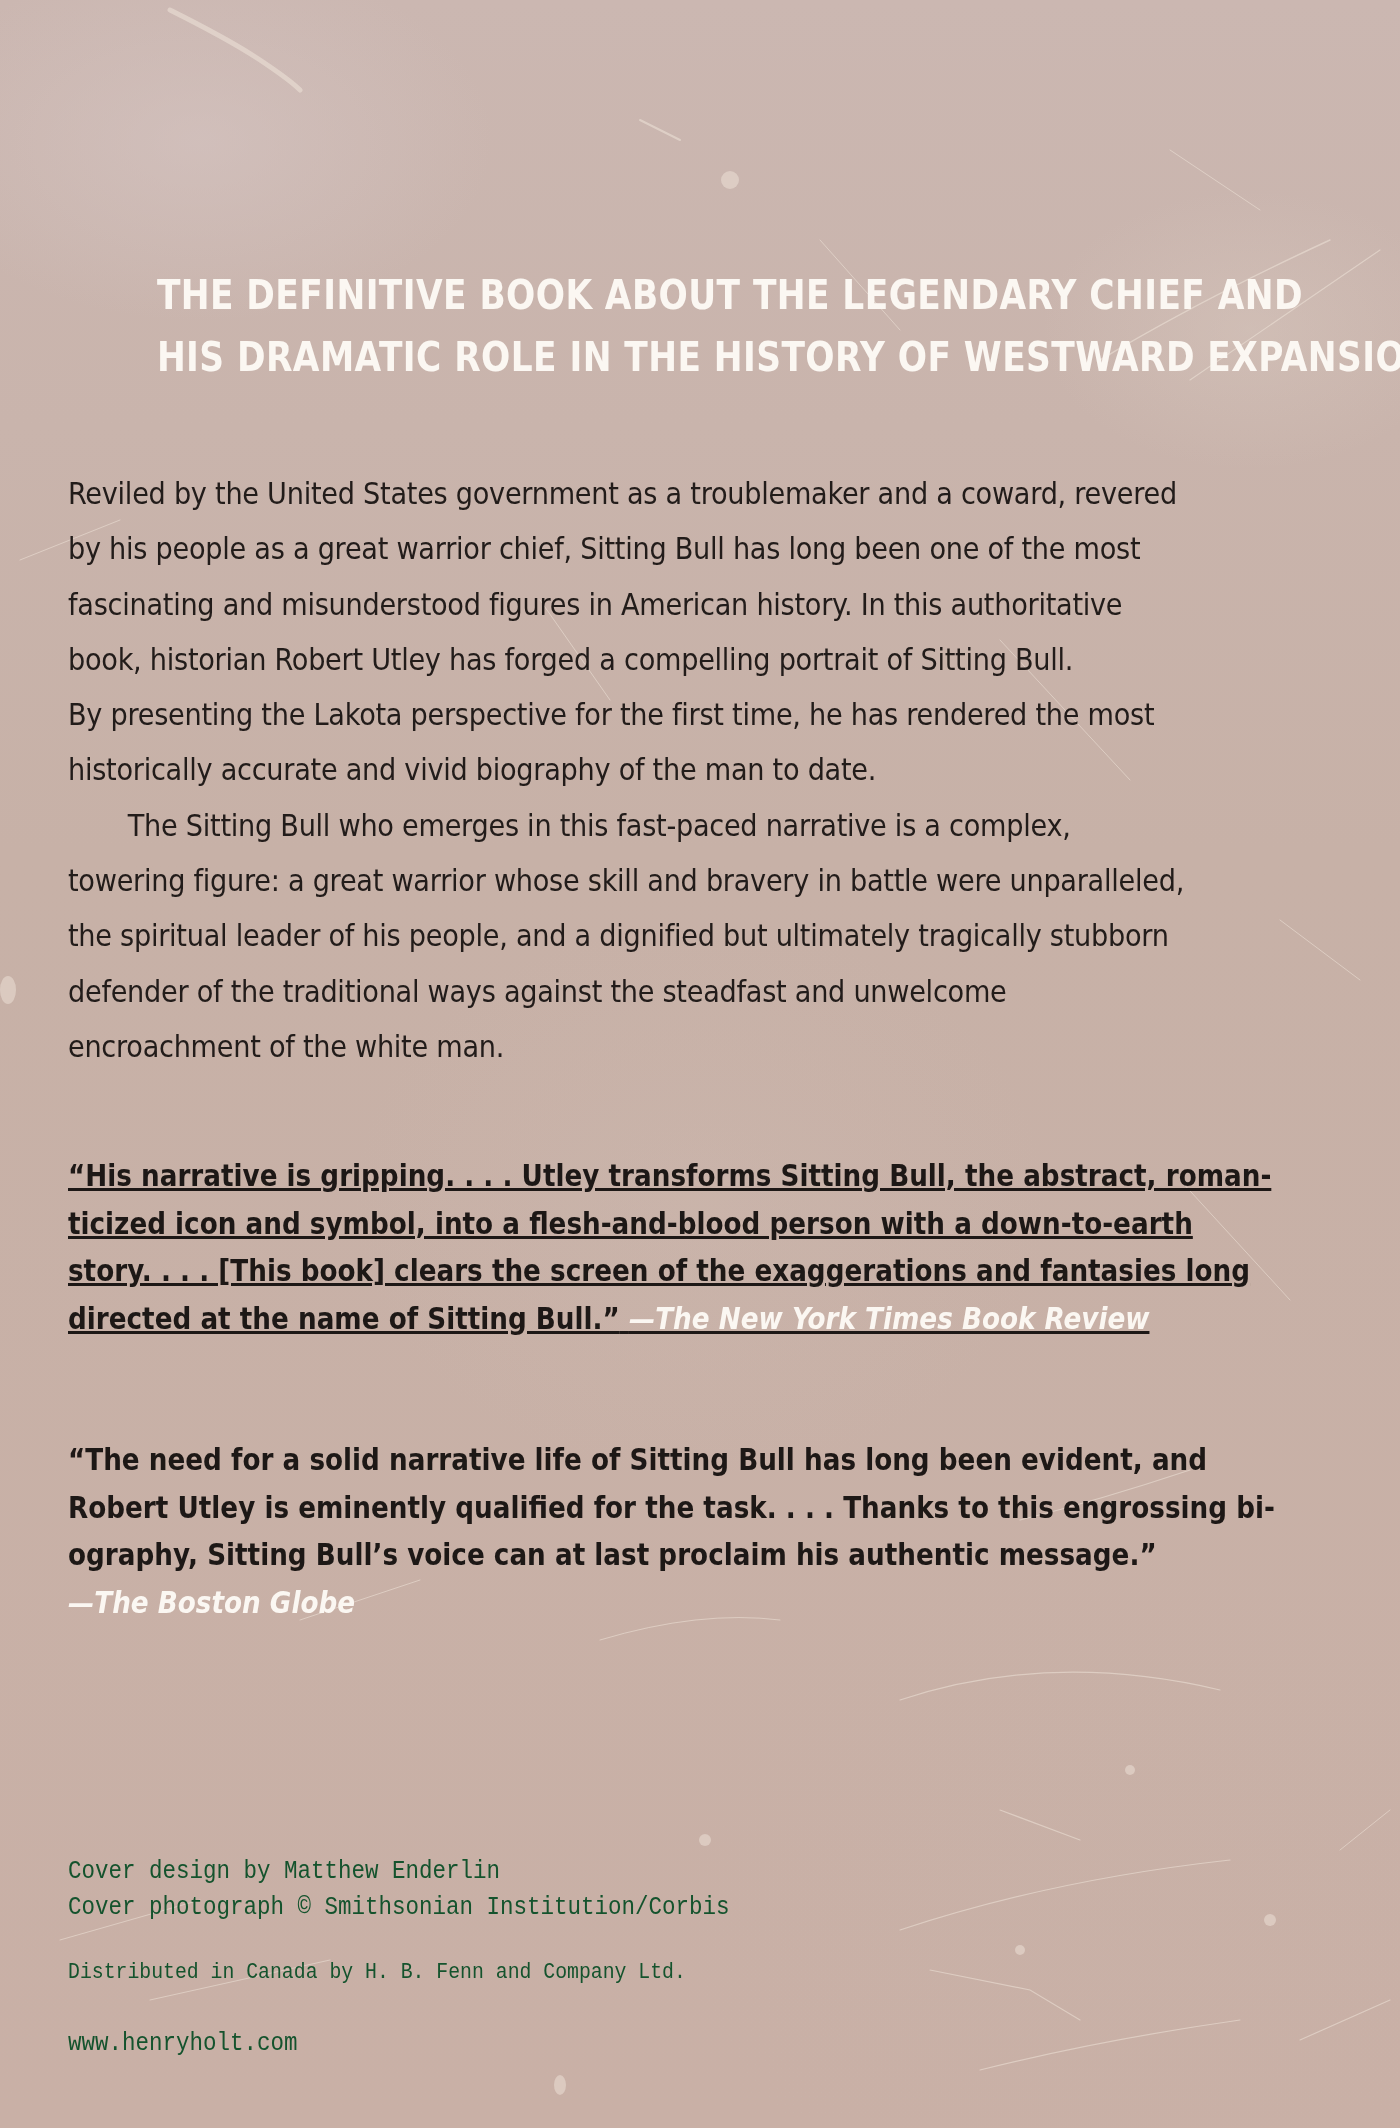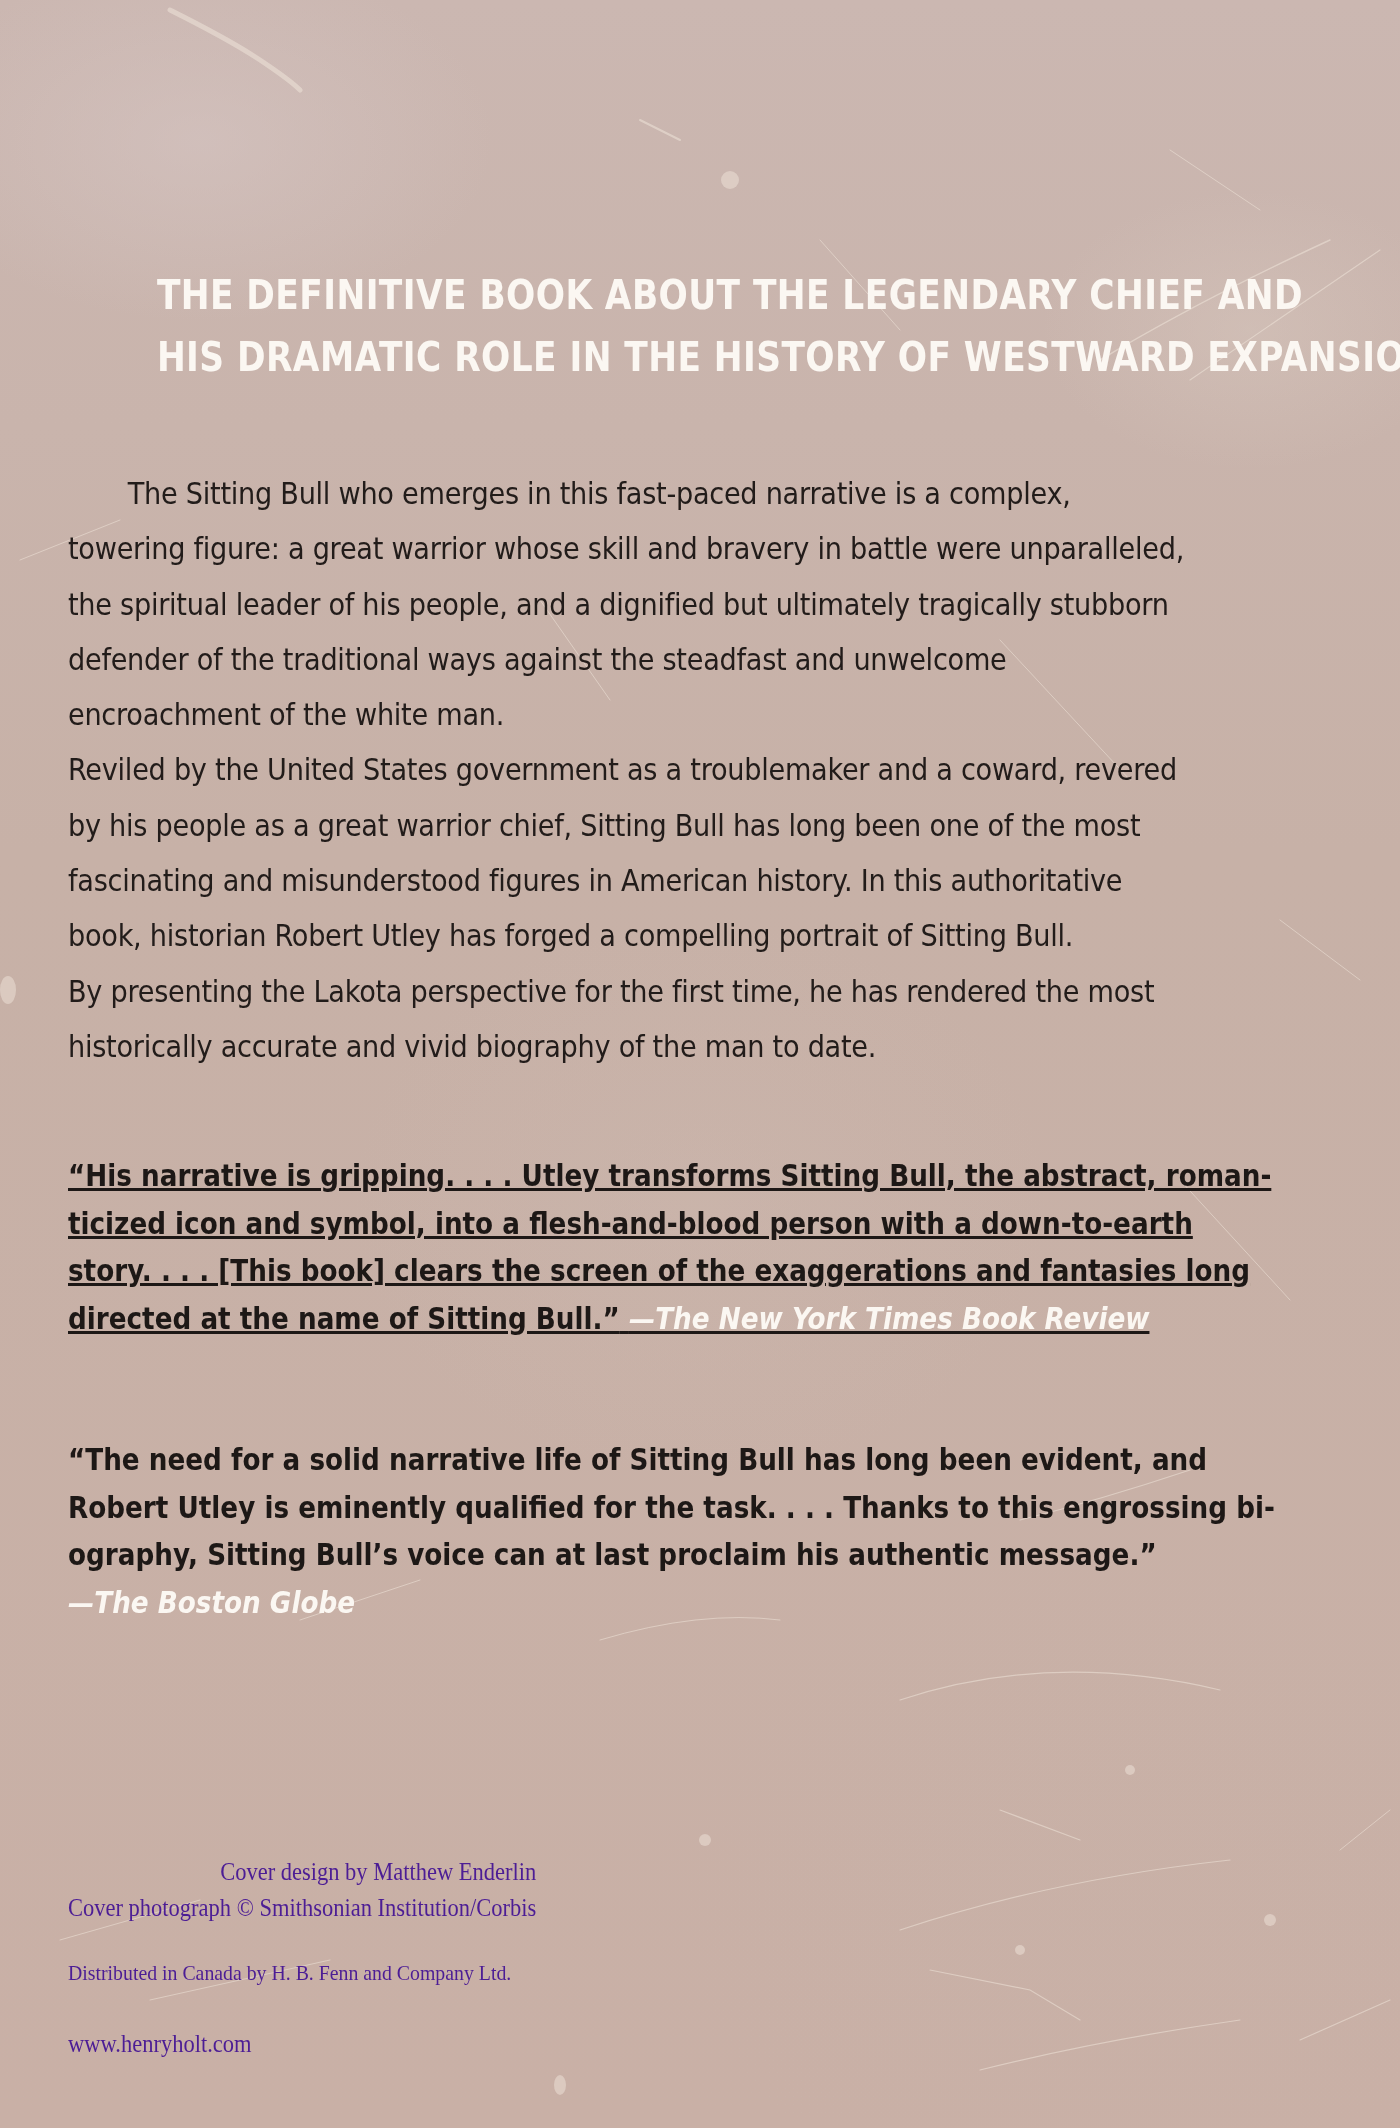--- a/index.html
+++ b/index.html
@@ -94,23 +94,22 @@
       color: #fbf7f2;
       font-style: italic;
       font-weight: bold;
     }
     .quote1 { top: 1152px; text-decoration: underline; }
     .quote2 { top: 1436px; }
     .credits {
       position: absolute;
       left: 0;
       top: 1854px;
-      font-family: Liberation Serif, serif;
-      color: #4c1d95;
-      text-align: right;
+      font-family: Liberation Mono, monospace;
+      color: #14532d;
     }
     .credits .c-line {
       white-space: nowrap;
       font-size: 25px;
       line-height: 36px;
       transform: scaleX(0.9);
       transform-origin: left top;
       height: 36px;
     }
     .credits .distrib {
@@ -176,34 +175,34 @@
 
 <div class="content">
 
   <div class="headline">
     <div>THE DEFINITIVE BOOK ABOUT THE LEGENDARY CHIEF AND</div>
     <div>HIS DRAMATIC ROLE IN THE HISTORY OF WESTWARD EXPANSION</div>
   </div>
 
   <div class="body-text">
     <div>
-      <span class="line indent">The Sitting Bull who emerges in this fast-paced narrative is a complex,</span>
-      <span class="line">towering figure: a great warrior whose skill and bravery in battle were unparalleled,</span>
-      <span class="line">the spiritual leader of his people, and a dignified but ultimately tragically stubborn</span>
-      <span class="line">defender of the traditional ways against the steadfast and unwelcome</span>
-      <span class="line">encroachment of the white man.</span>
-    </div>
-    <div>
       <span class="line">Reviled by the United States government as a troublemaker and a coward, revered</span>
       <span class="line">by his people as a great warrior chief, Sitting Bull has long been one of the most</span>
       <span class="line">fascinating and misunderstood figures in American history. In this authoritative</span>
       <span class="line">book, historian Robert Utley has forged a compelling portrait of Sitting Bull.</span>
       <span class="line">By presenting the Lakota perspective for the first time, he has rendered the most</span>
       <span class="line">historically accurate and vivid biography of the man to date.</span>
     </div>
+    <div>
+      <span class="line indent">The Sitting Bull who emerges in this fast-paced narrative is a complex,</span>
+      <span class="line">towering figure: a great warrior whose skill and bravery in battle were unparalleled,</span>
+      <span class="line">the spiritual leader of his people, and a dignified but ultimately tragically stubborn</span>
+      <span class="line">defender of the traditional ways against the steadfast and unwelcome</span>
+      <span class="line">encroachment of the white man.</span>
+    </div>
   </div>
 
   <div class="quote quote1">
     <span class="line">“His narrative is gripping. . . . Utley transforms Sitting Bull, the abstract, roman-</span>
     <span class="line">ticized icon and symbol, into a flesh-and-blood person with a down-to-earth</span>
     <span class="line">story. . . . [This book] clears the screen of the exaggerations and fantasies long</span>
     <span class="line"><span>directed at the name of Sitting Bull.”</span> <span class="attr">—The New York Times Book Review</span></span>
   </div>
 
   <div class="quote quote2">

